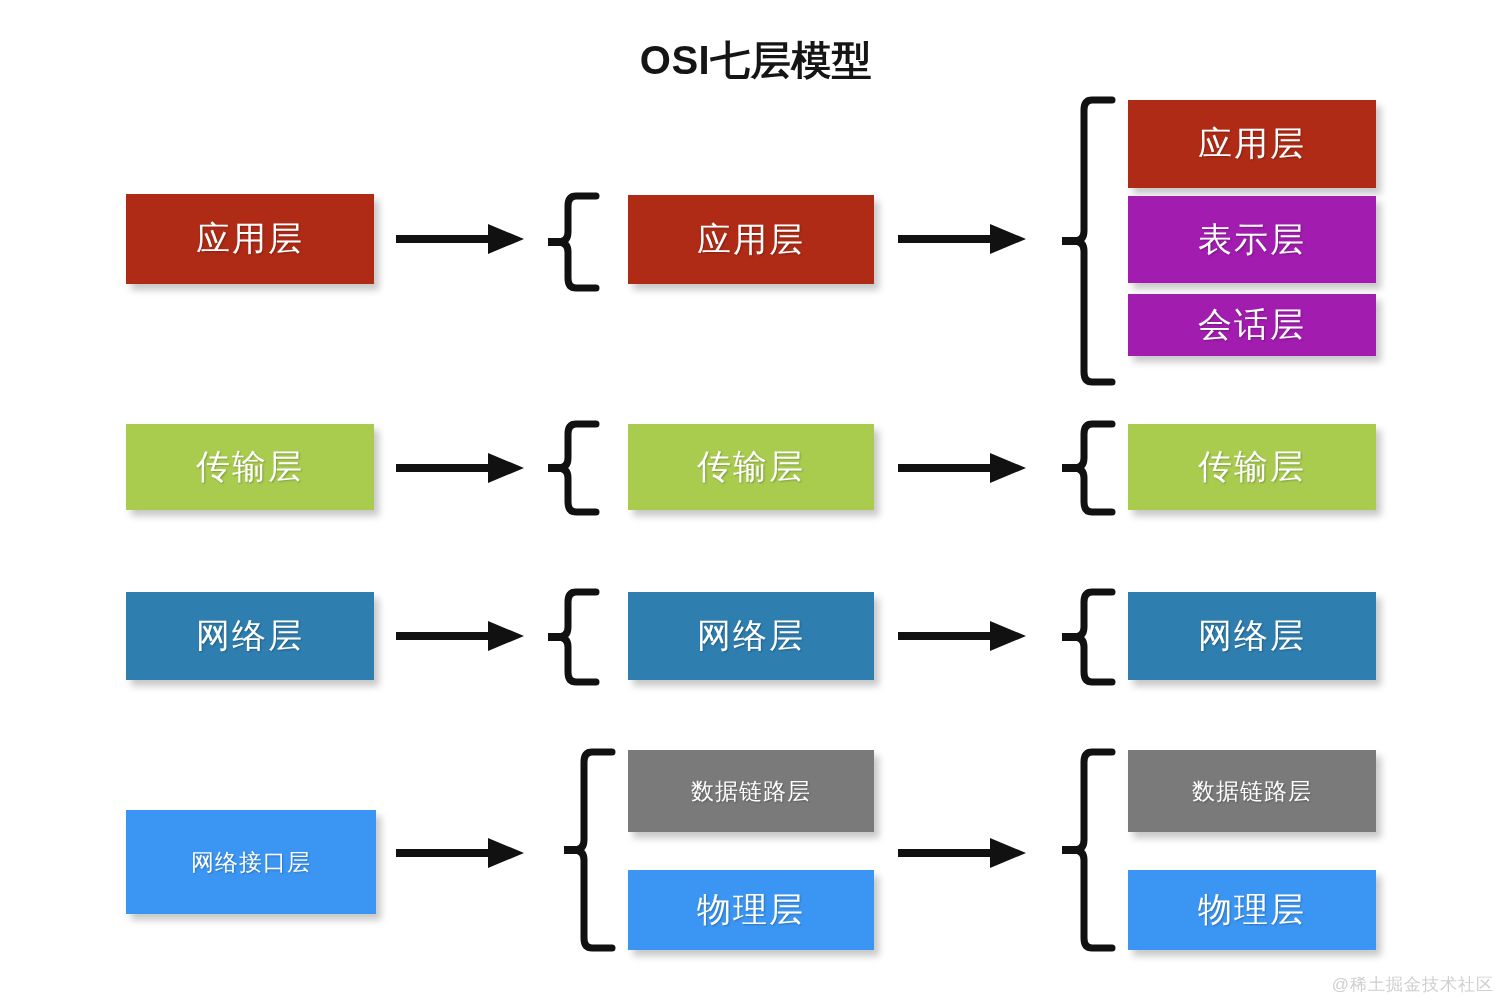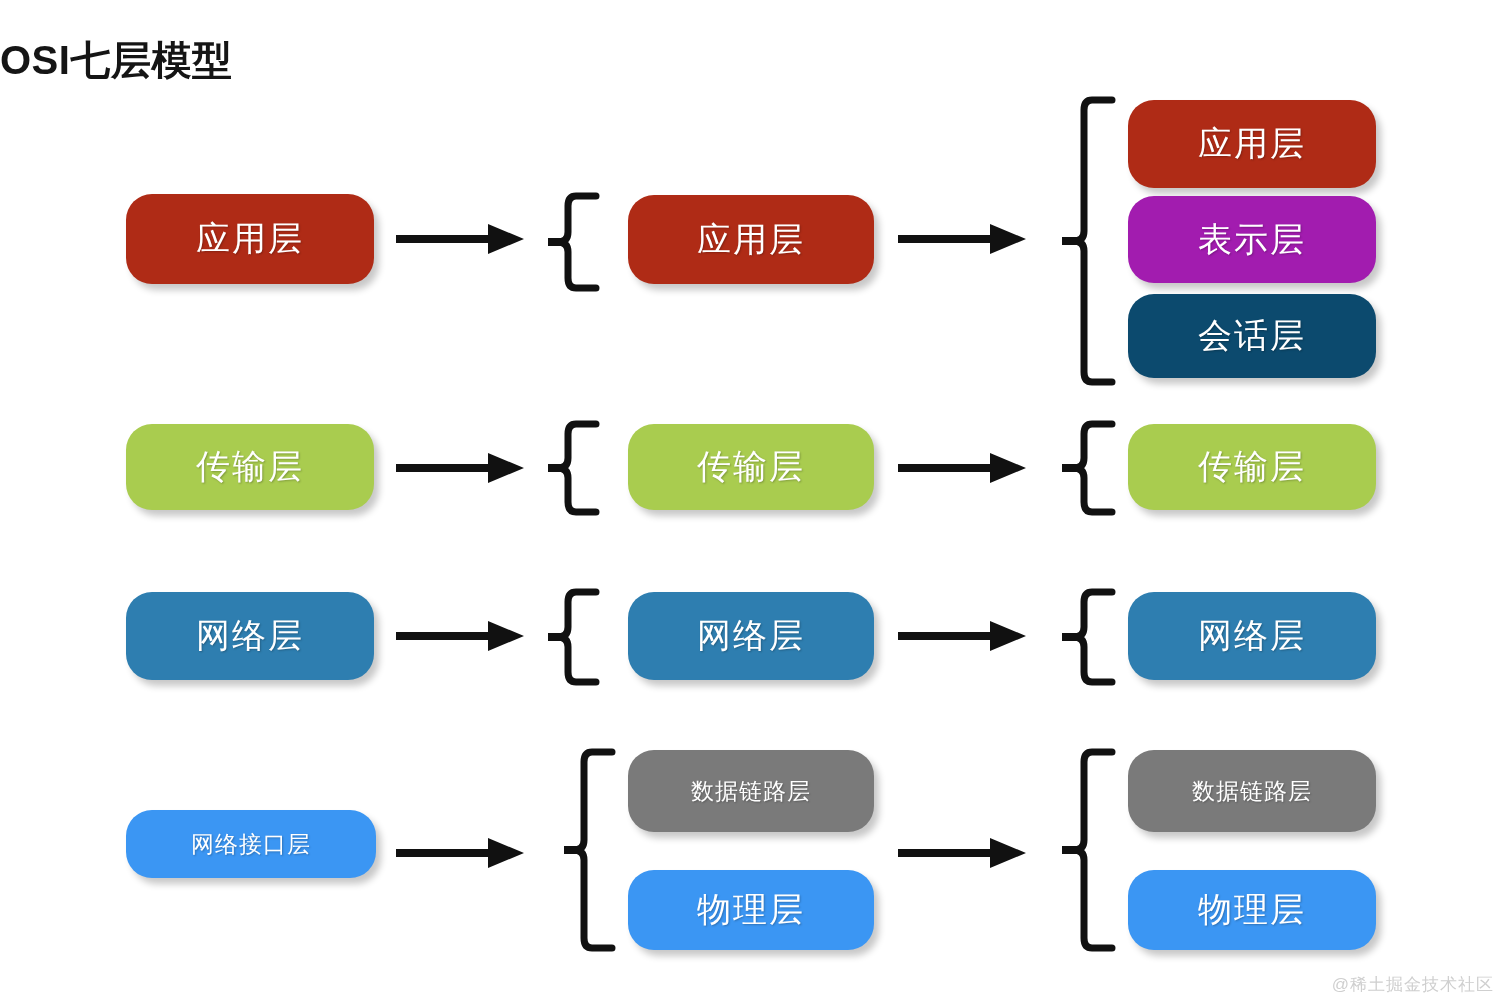--- a/index.html
+++ b/index.html
@@ -15,41 +15,41 @@
     width: 1512px;
     height: 1006px;
     background: #ffffff;
     overflow: hidden;
   }
   .title {
     position: absolute;
     left: 0;
     top: 36px;
     width: 1512px;
+    text-align: center;
     font-size: 40px;
     font-weight: bold;
     color: #151515;
     letter-spacing: 0.5px;
     line-height: 48px;
     font-family: "Liberation Sans", "DejaVu Sans", sans-serif;
   }
   .layer-box {
     position: absolute;
     display: flex;
     align-items: center;
     justify-content: center;
     color: #ffffff;
     font-size: 34px;
     font-weight: 500;
     letter-spacing: 2px;
     box-shadow: 5px 6px 7px rgba(0,0,0,0.22);
     text-shadow: 1px 1px 2px rgba(0,0,0,0.25);
     box-sizing: border-box;
     font-family: Liberation Serif, serif;
-    border-radius: 26px;
   }
   .layer-box.small {
     font-size: 23px;
     letter-spacing: 1px;
   }
   .arrow {
     position: absolute;
   }
   .brace {
     position: absolute;
@@ -71,37 +71,37 @@
 <div id="canvas">
 
   <div class="title">OSI七层模型</div>
 
   <div class="layer-box" style="left:126px; top:194px; width:248px; height:90px; background:#AF2B16;">应用层</div>
 
   <div class="layer-box" style="left:126px; top:424px; width:248px; height:86px; background:#A9CC4F;">传输层</div>
 
   <div class="layer-box" style="left:126px; top:592px; width:248px; height:88px; background:#2E7EB0;">网络层</div>
 
-  <div class="layer-box small" style="left:126px; top:810px; width:250px; height:68px; background:#3B96F3;">网络接口层</div>
+  <div class="layer-box small" style="left:126px; top:810px; width:250px; height:104px; background:#3B96F3;">网络接口层</div>
 
   <div class="layer-box" style="left:628px; top:195px; width:246px; height:89px; background:#AF2B16;">应用层</div>
 
   <div class="layer-box" style="left:628px; top:424px; width:246px; height:86px; background:#A9CC4F;">传输层</div>
 
   <div class="layer-box" style="left:628px; top:592px; width:246px; height:88px; background:#2E7EB0;">网络层</div>
 
   <div class="layer-box small" style="left:628px; top:750px; width:246px; height:82px; background:#7A7A7A;">数据链路层</div>
 
   <div class="layer-box" style="left:628px; top:870px; width:246px; height:80px; background:#3B96F3;">物理层</div>
 
   <div class="layer-box" style="left:1128px; top:100px; width:248px; height:88px; background:#AF2B16;">应用层</div>
 
   <div class="layer-box" style="left:1128px; top:196px; width:248px; height:87px; background:#a21caf;">表示层</div>
 
-  <div class="layer-box" style="left:1128px; top:294px; width:248px; height:84px; background:#0c4a6e;">会话层</div>
+  <div class="layer-box" style="left:1128px; top:294px; width:248px; height:62px; background:#a21caf;">会话层</div>
 
   <div class="layer-box" style="left:1128px; top:424px; width:248px; height:86px; background:#A9CC4F;">传输层</div>
 
   <div class="layer-box" style="left:1128px; top:592px; width:248px; height:88px; background:#2E7EB0;">网络层</div>
 
   <div class="layer-box small" style="left:1128px; top:750px; width:248px; height:82px; background:#7A7A7A;">数据链路层</div>
 
   <div class="layer-box" style="left:1128px; top:870px; width:248px; height:80px; background:#3B96F3;">物理层</div>
 
   <svg class="arrow" style="left:396px; top:222px;" width="130" height="34" viewBox="0 0 130 34">

